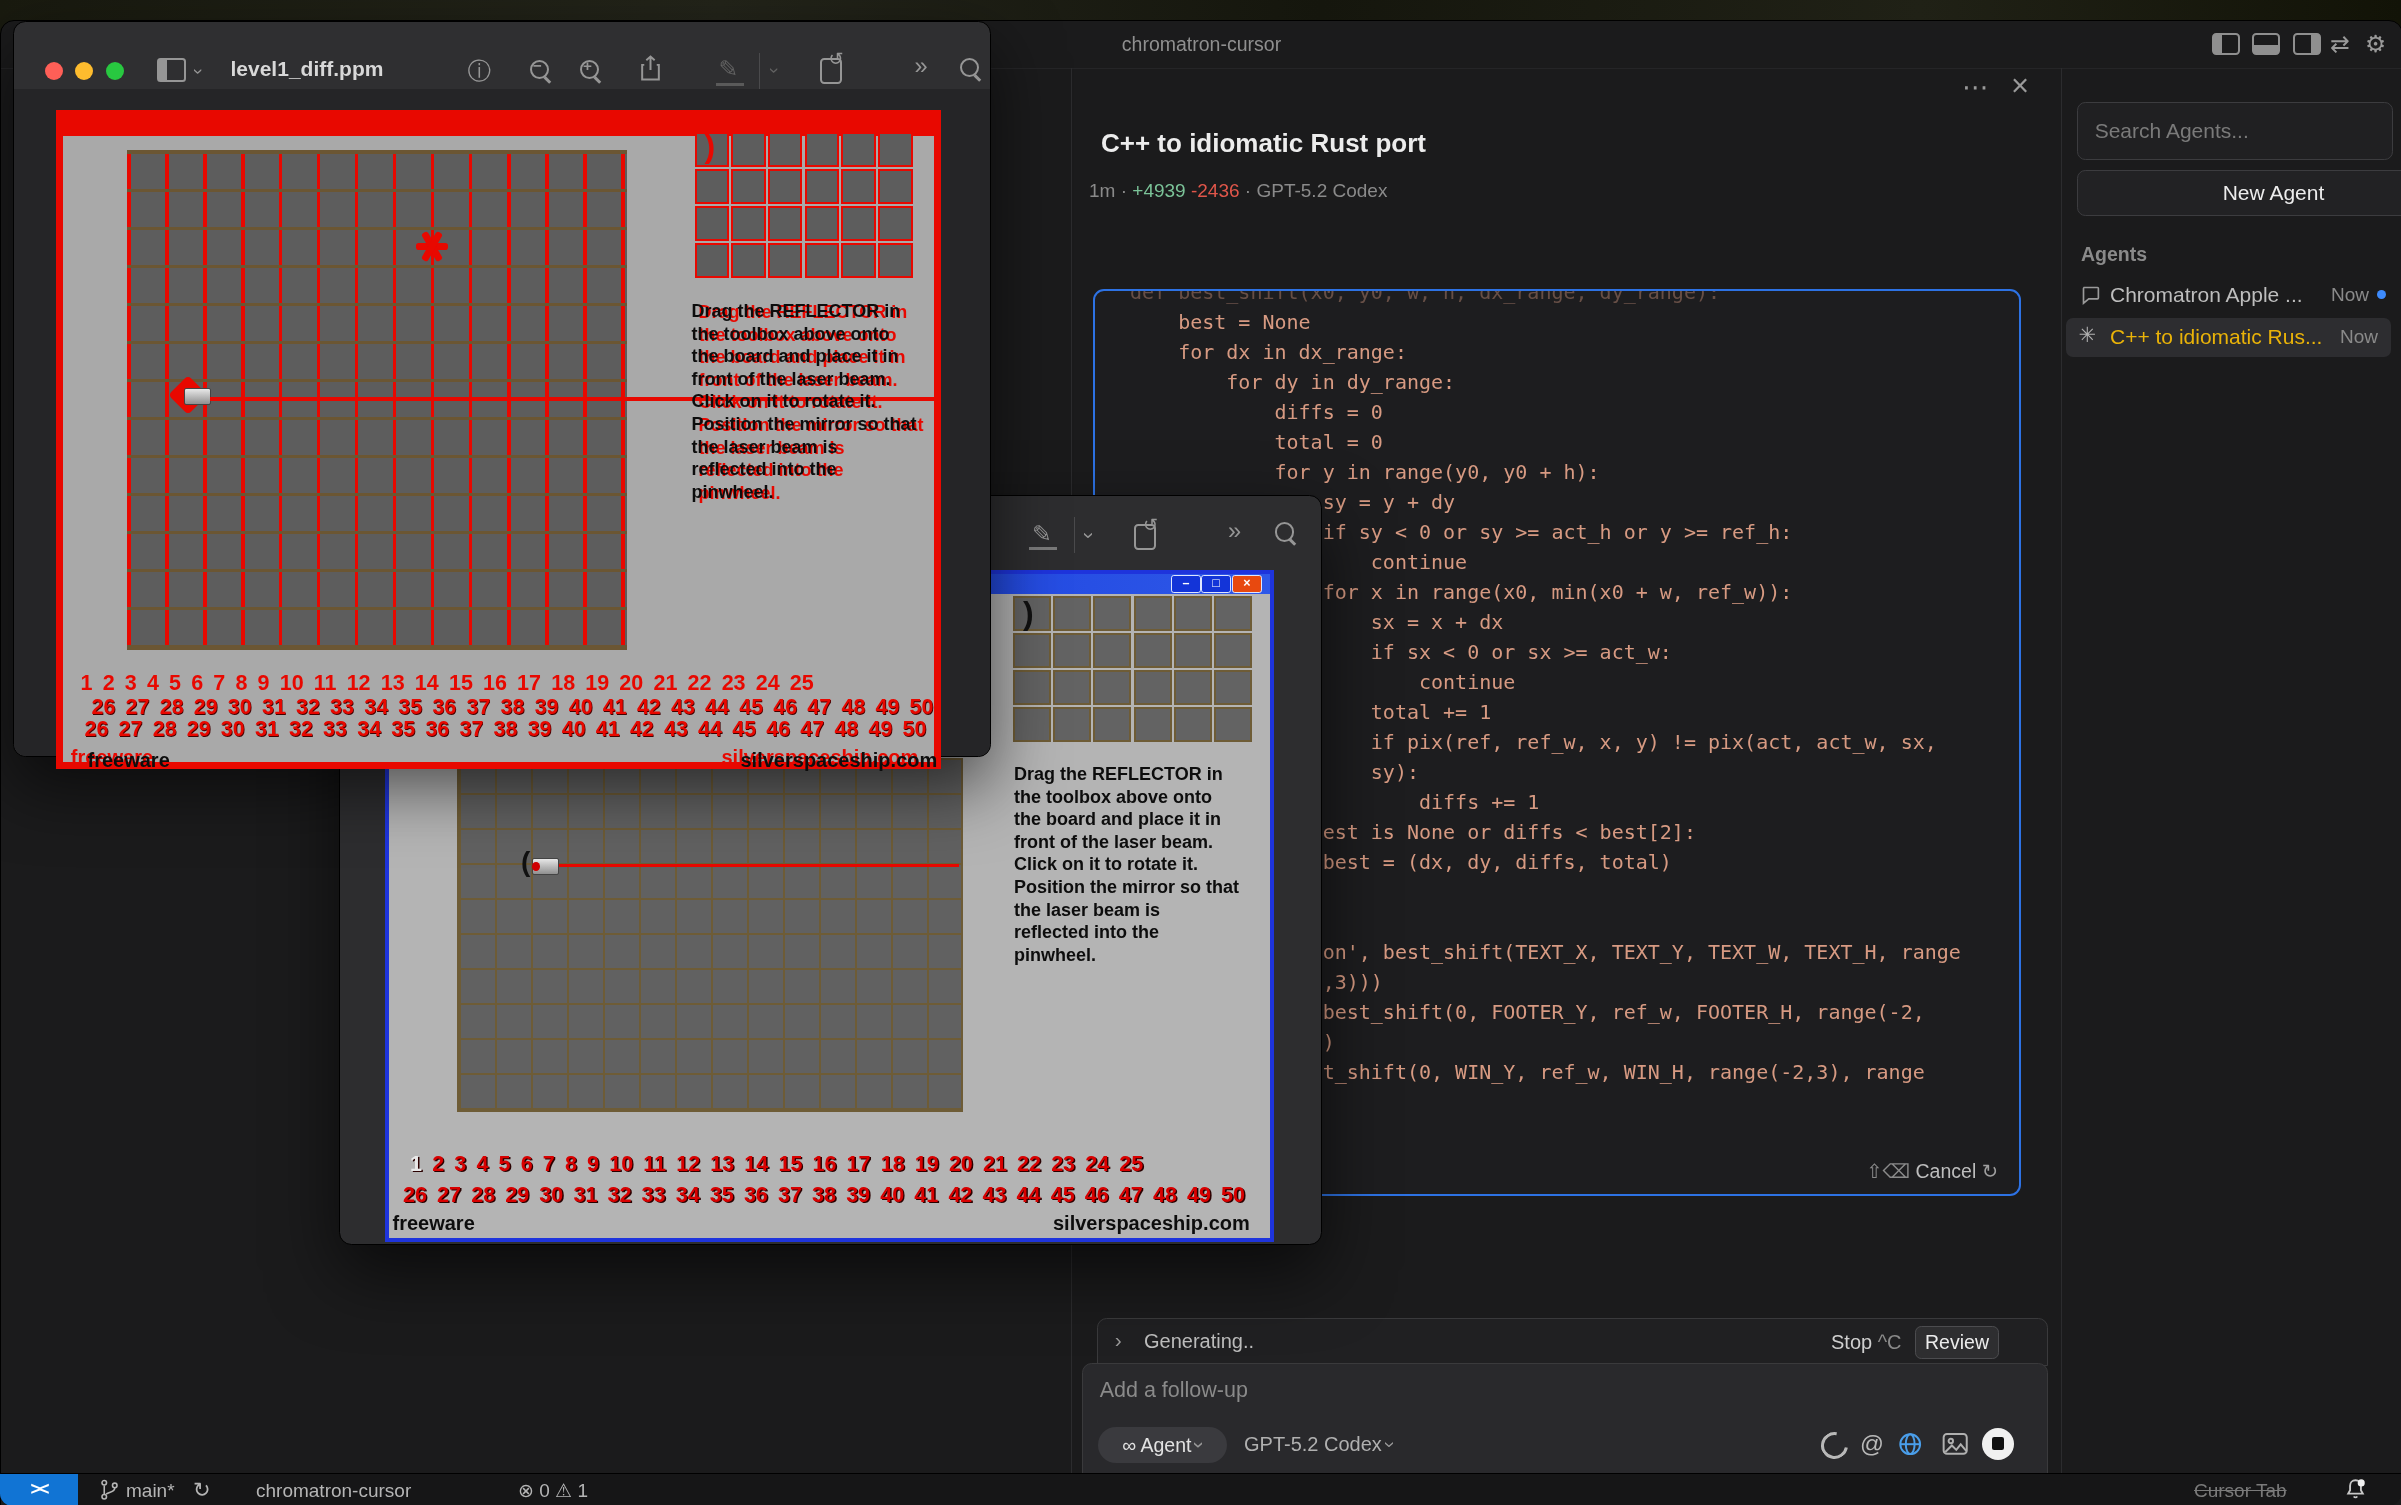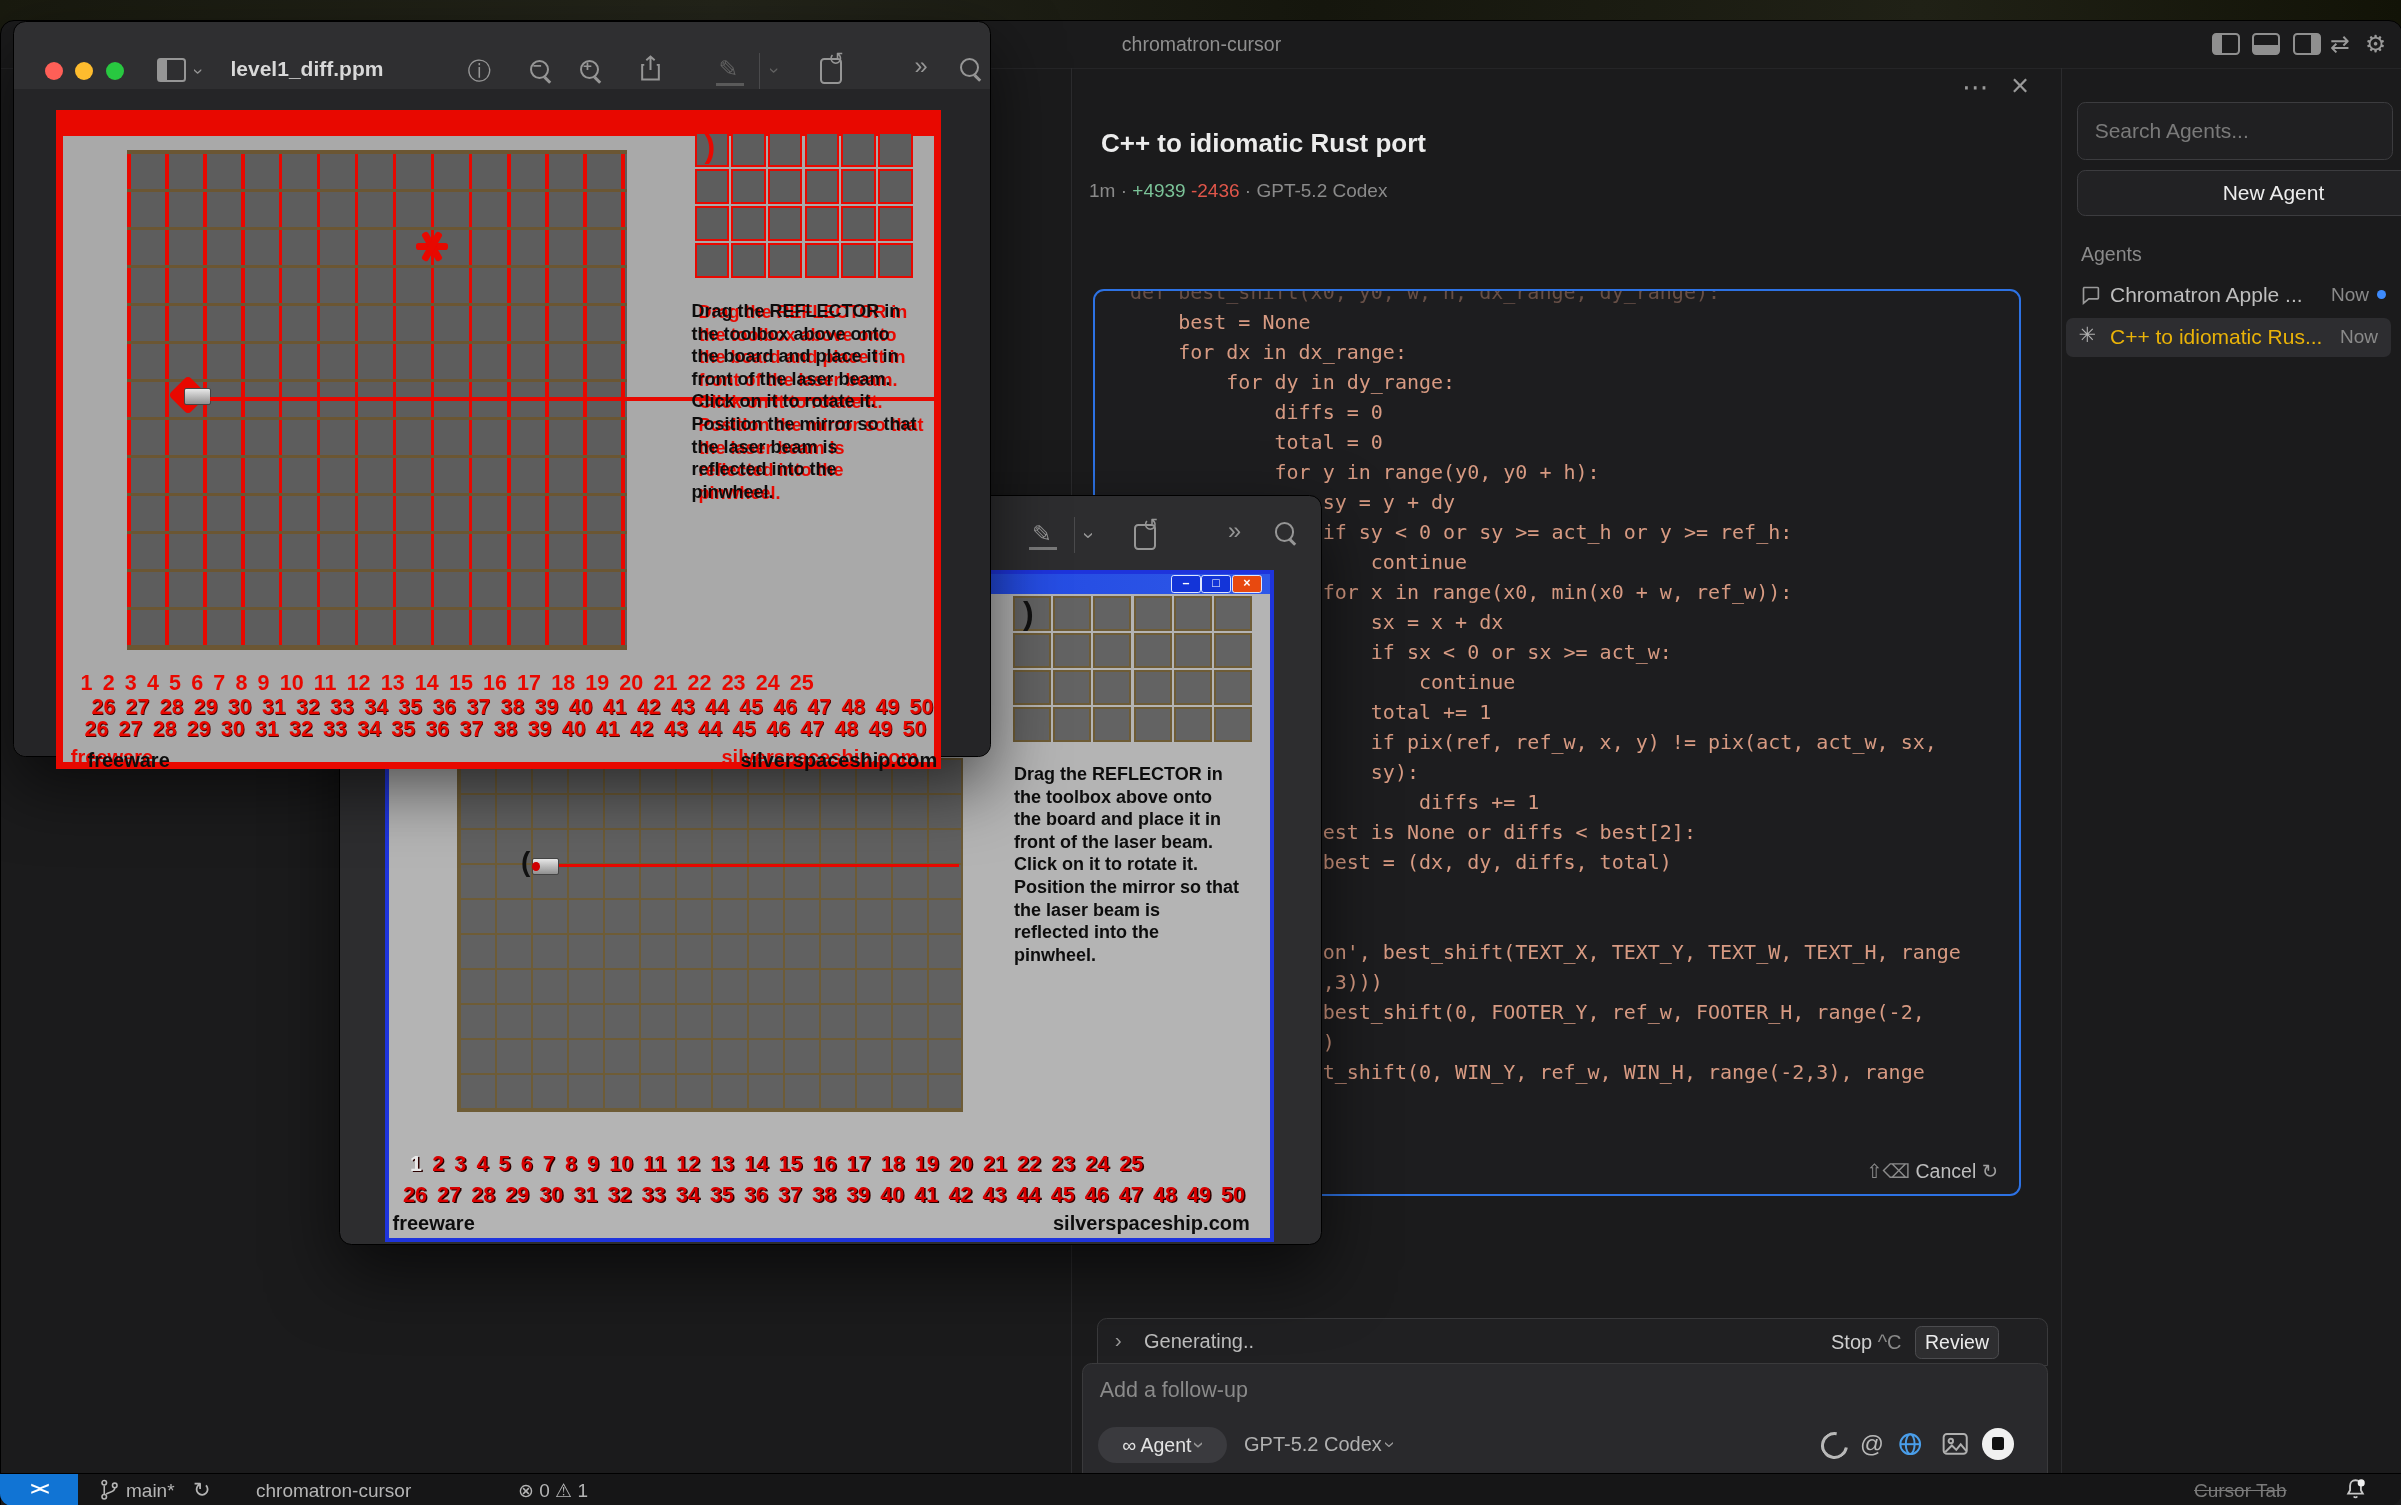--- a/index.html
+++ b/index.html
@@ -28,21 +28,21 @@
   .review-btn{background:#2e2e30;border:1.4px solid #4c4c4f;border-radius:6.3px;color:#ececec;font-size:19.5px;text-align:center;line-height:31px;}
   .followup{background:#29292c;border:1.4px solid #3a3a3c;border-radius:9.7px;}
   .pill{background:#3a3a3e;border-radius:19.5px;color:#e2e2e2;font-size:19.5px;line-height:36px;}
   .chev-down{display:inline-block;transform:rotate(90deg);color:#9a9a9a;}
   .spin-arc{width:21px;height:21px;border:3.5px solid #b8b8b8;border-right-color:transparent;border-radius:50%;transform:rotate(-35deg);}
   .stop-btn{width:32px;height:32px;background:#f0f0f0;border-radius:50%;}
   .stop-btn i{position:absolute;left:9.7px;top:9.7px;width:12.5px;height:12.5px;background:#111;border-radius:2.1px;}
   
   .side-input{background:#202022;border:1.4px solid #3c3c3f;border-radius:8.3px;color:#7a7a7a;font-size:21px;line-height:56px;padding:0 16.7px;}
   .side-btn{background:#222224;border:1.4px solid #3c3c3f;border-radius:8.3px;color:#ececec;font-size:21px;text-align:center;line-height:44px;padding-left:40px;}
-  .agents-label{color:#8a8a8a;font-size:19.5px;font-weight:400;}
+  .agents-label{color:#8a8a8a;font-size:19.5px;font-weight:700;}
   .agent-row-name{font-size:21px;color:#bdbdbd;}
   .agent-row-time{font-size:19px;color:#8a8a8a;}
   .agent-row.sel{background:#2d2d30;border-radius:7px;}
   .agent-row.sel .agent-row-name{color:#eab308;}
   .dot-blue{width:9px;height:9px;border-radius:50%;background:#3d8bfd;}
   
   .statusbar{left:0;top:1473px;width:2401px;height:32px;background:#161617;border-top:0.7px solid #000;border-radius:0 0 12.5px 12.5px;color:#b5b5b5;font-size:19px;}
   .remote{left:0;top:0;width:78px;height:32px;background:#1174d4;border-radius:0 0 0 12.5px;color:#fff;text-align:center;font-size:18px;font-weight:700;line-height:31px;letter-spacing:-2.1px;}
   .strike{text-decoration:line-through;color:#7a7a7a;}
   

